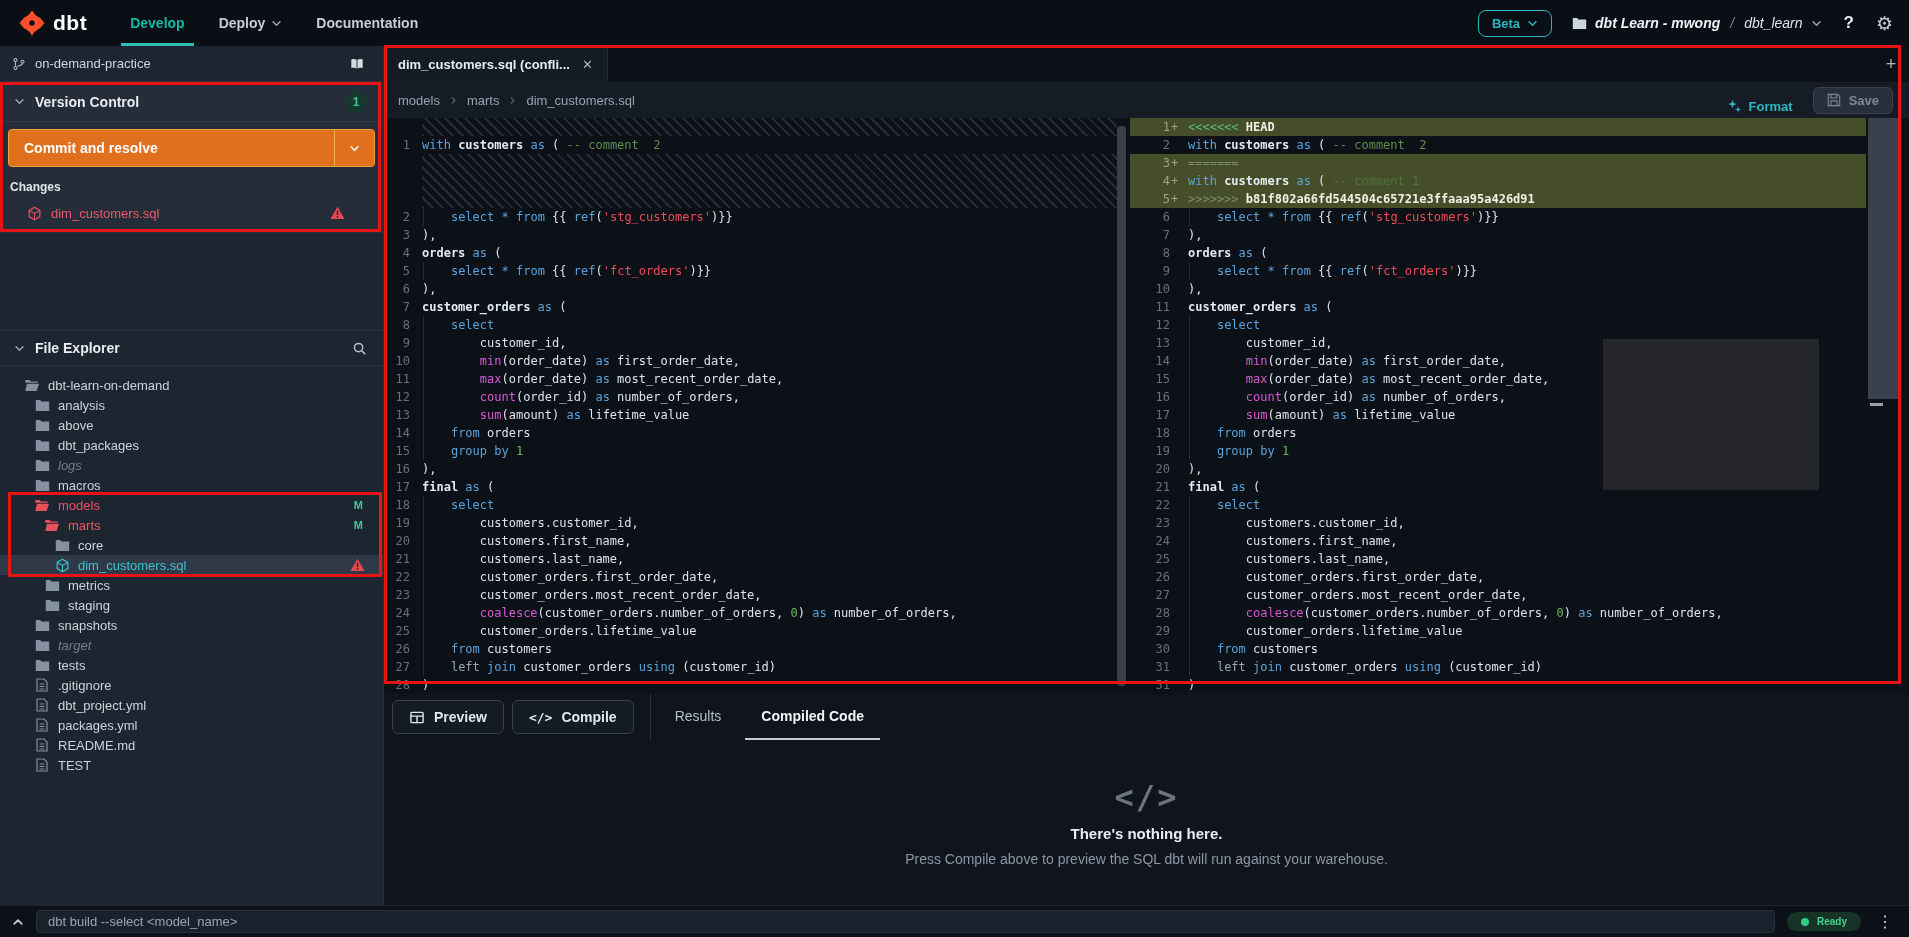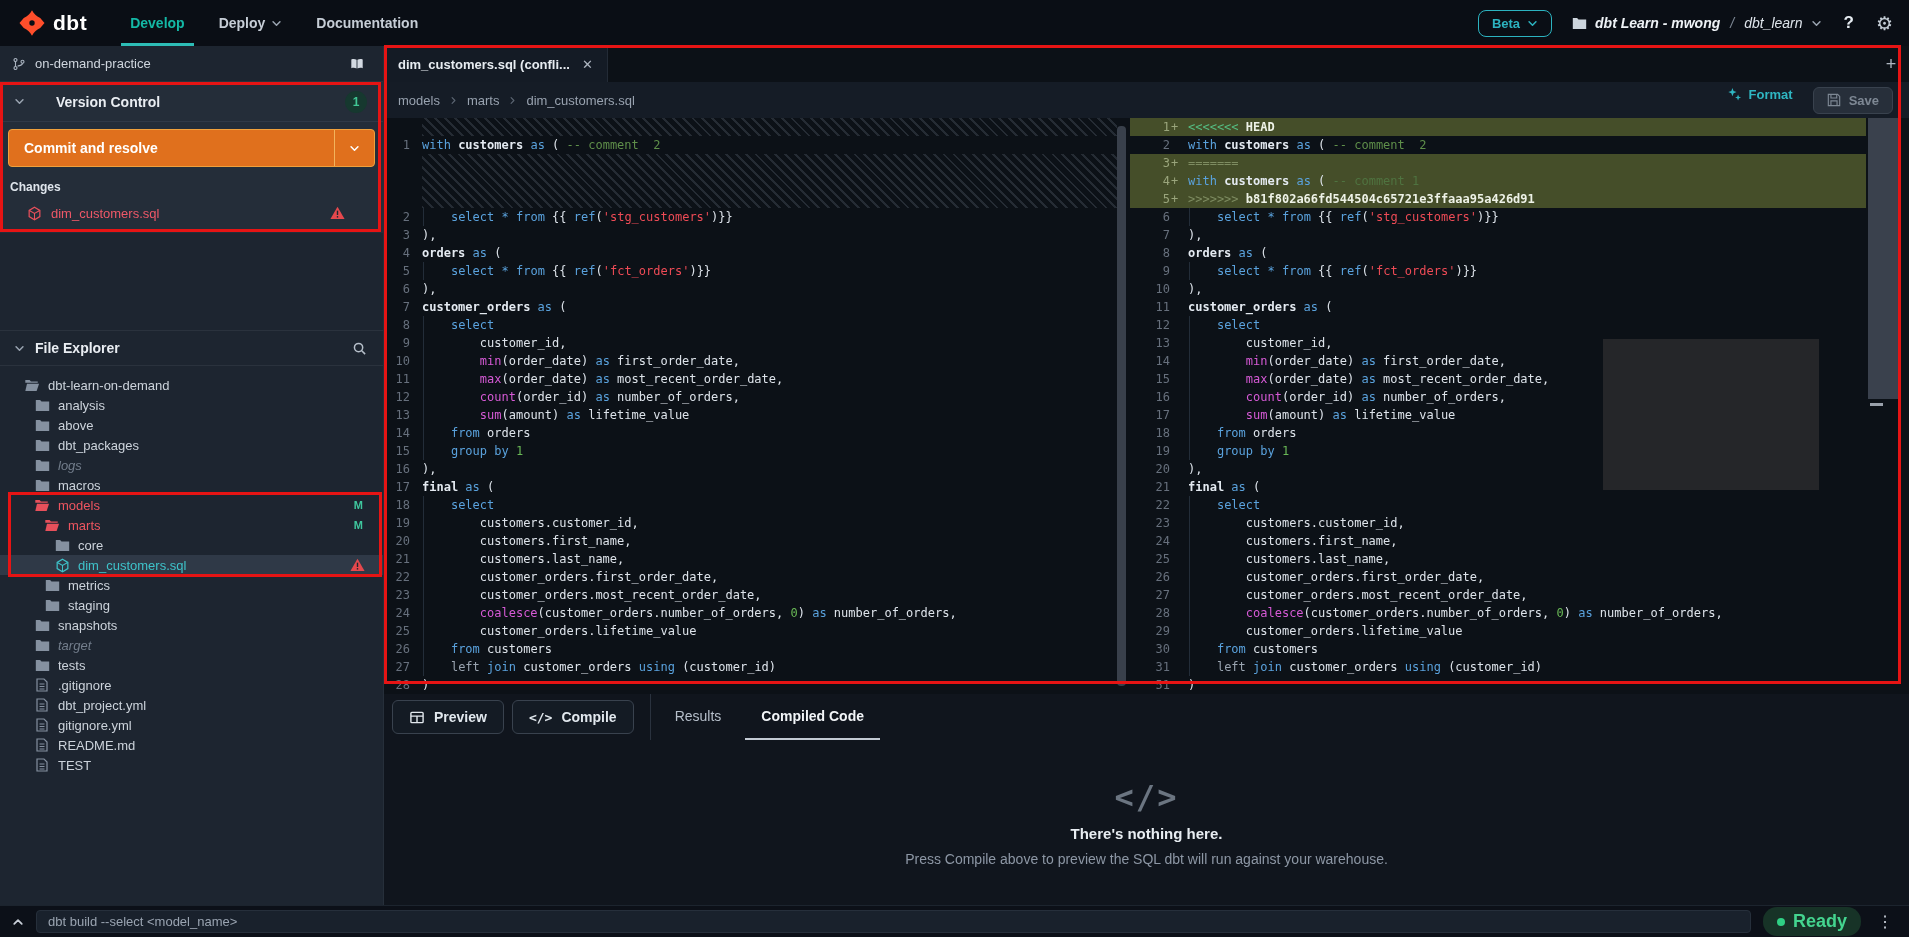--- a/index.html
+++ b/index.html
@@ -24,21 +24,21 @@
 .gear { font-size:19px; color:#c3ccd5; line-height:1; }
 .icon { display:inline-flex; align-items:center; justify-content:center; }
 .icon svg { display:block; }
 
 
 .sidebar { position:absolute; left:0; top:46px; width:384px; height:859px; background:#1d2530; border-right:1px solid #262f3a; }
 .branch-row { position:absolute; left:0; top:0; width:100%; height:36px; display:flex; align-items:center; padding:0 18px 0 12px; border-bottom:1px solid #2a323d; color:#cfd6de; font-size:13px; gap:9px; }
 .branch-row .book { margin-left:auto; color:#d3dae2; }
 .vc-section { position:absolute; left:0; top:36px; width:100%; height:151px; background:#242d39; }
 .vc-header { height:40px; display:flex; align-items:center; gap:10px; padding:0 16px 0 14px; border-bottom:1px solid #303947; }
-.vc-title { font-size:14px; font-weight:bold; color:#e9edf2;margin-left:21px; }
+.vc-title { font-size:14px; font-weight:bold; color:#e9edf2; }
 .vc-badge { margin-left:auto; width:22px; height:22px; border-radius:50%; background:#16382f; color:#41c795; font-size:12px; font-weight:bold; display:flex; align-items:center; justify-content:center; }
 .commit-btn { margin:7px 8px 0 8px; height:38px; background:#e0701d; border:1px solid #f0a03c; border-radius:4px; display:flex; align-items:stretch; cursor:pointer; }
 .commit-label { flex:1; display:flex; align-items:center; padding-left:15px; color:#fff; font-size:14px; font-weight:bold; }
 .commit-caret { width:40px; display:flex; align-items:center; justify-content:center; border-left:1px solid #f2b35c; color:#fff; }
 .changes-label { margin:13px 0 0 10px; font-size:12px; font-weight:bold; color:#dfe5ec; }
 .change-row { margin-top:6px; height:26px; display:flex; align-items:center; gap:9px; padding:0 20px 0 26px; cursor:pointer; }
 .change-row .fname { color:#ef5868; font-size:13px; }
 .change-row .twarn { margin-left:auto; }
 .fe-header { position:absolute; left:0; top:284px; width:100%; height:36px; display:flex; align-items:center; gap:10px; padding:0 16px 0 14px; border-top:1px solid #2a323d; border-bottom:1px solid #2a323d; }
 .fe-title { font-size:14px; font-weight:bold; color:#e9edf2; }
@@ -59,21 +59,21 @@
 
 .main { position:absolute; left:384px; top:46px; width:1525px; height:859px; background:#0c1117; }
 .tabbar { position:absolute; left:0; top:0; width:100%; height:36px; background:#0c1117; display:flex; align-items:stretch; }
 .tab { display:flex; align-items:center; gap:12px; padding:0 14px; background:#141b25; border-right:1px solid #232b36; cursor:pointer; }
 .tab-title { font-size:13px; font-weight:bold; color:#e7ecf1; }
 .tab-close { color:#aeb6c1; font-size:13px; }
 .tab-plus { margin-left:auto; width:36px; display:flex; align-items:center; justify-content:center; color:#aeb6c1; font-size:18px; cursor:pointer; }
 .toolbar { position:absolute; left:0; top:36px; width:100%; height:36px; background:#151c26; display:flex; align-items:center; padding:0 16px 0 14px; }
 .crumbs { display:flex; align-items:center; gap:9px; font-size:13px; color:#98a2af; }
 .crumb-sep { color:#5c6673; }
-.tool-right { margin-left:auto; display:flex; align-items:flex-start; gap:20px; }
+.tool-right { margin-left:auto; display:flex; align-items:flex-end; gap:20px; }
 .format-btn { display:flex; align-items:center; gap:7px; color:#2fb6c2; font-size:13px; font-weight:bold; cursor:pointer; }
 .save-btn { display:flex; align-items:center; gap:8px; height:27px; padding:0 13px; background:#272f3a; border:1px solid #39424e; border-radius:6px; color:#7e8894; font-size:13px; font-weight:bold; }
 
 
 .editor { position:absolute; left:0; top:72px; width:100%; height:576px; background:#0c1117; overflow:hidden; }
 .pane { position:absolute; top:0; height:100%; overflow:hidden; font-family:"DejaVu Sans Mono",monospace; font-size:12px; }
 .pane-left  { left:0; width:733px; }
 .pane-right { left:746px; width:736px; }
 .crow { height:18px; display:flex; align-items:center; white-space:pre; }
 .crow .ln  { color:#67707d; text-align:right; flex:none; }
@@ -108,21 +108,21 @@
 .bp-tab.active { color:#f2f5f8; font-weight:bold; border-bottom-color:#c3cad3; }
 .empty-state { margin-top:38px; display:flex; flex-direction:column; align-items:center; gap:9px; }
 .empty-icon { font-family:"DejaVu Sans Mono",monospace; font-size:32px; font-weight:bold; color:#6b7581; letter-spacing:2px; }
 .empty-title { font-size:15px; font-weight:bold; color:#e8edf2; }
 .empty-desc { font-size:14px; color:#8d97a5; }
 
 
 .command-bar { position:absolute; left:0; top:905px; width:1909px; height:32px; background:#0c1018; border-top:1px solid #1c242e; display:flex; align-items:center; padding:0 12px; gap:12px; z-index:6; }
 .cmd-input { flex:1; height:23px; background:#19212c; border:1px solid #262f3b; border-radius:4px; color:#c9d1da; font-size:13px; font-family:"Liberation Sans",sans-serif; padding:0 11px; outline:none; }
 .cmd-input::placeholder { color:#9aa4b1; }
-.ready-pill { display:flex; align-items:center; gap:8px; background:#173327; border-radius:14px; padding:4px 14px; color:#44d48f; font-size:18px; font-weight:bold; }
+.ready-pill { display:flex; align-items:center; gap:8px; background:#173327; border-radius:14px; padding:4px 14px; color:#44d48f; font-size:10px; font-weight:bold; }
 .ready-dot { width:8px; height:8px; border-radius:50%; background:#2fcf84; }
 .kebab { color:#cfd6de; font-size:16px; padding:0 4px; cursor:pointer; }
 
 
 .annotation { position:absolute; border:3px solid #e61414; pointer-events:none; z-index:20; }
 .anno-vc { left:0; top:82px; width:381px; height:150px; }
 .anno-models { left:8px; top:492px; width:374px; height:85px; }
 .anno-editor { left:384px; top:45px; width:1517px; height:639px; }
 </style>
 </head>
@@ -407,21 +407,21 @@
         </span>
         <span>dbt_project.yml</span>
       </div>
       <div class="trow" style="padding-left: 34px;">
         <span class="icon ticon">
           <svg width="12" height="14" viewBox="0 0 12 14" fill="none" stroke="currentColor" stroke-width="1.2">
             <path d="M1 1h7l3 3v9H1z"></path>
             <path d="M3.5 6h5M3.5 8.5h5M3.5 11h5" stroke-width="1"></path>
           </svg>
         </span>
-        <span>gitignore.yml</span>
+        <span>packages.yml</span>
       </div>
       <div class="trow" style="padding-left: 34px;">
         <span class="icon ticon">
           <svg width="12" height="14" viewBox="0 0 12 14" fill="none" stroke="currentColor" stroke-width="1.2">
             <path d="M1 1h7l3 3v9H1z"></path>
             <path d="M3.5 6h5M3.5 8.5h5M3.5 11h5" stroke-width="1"></path>
           </svg>
         </span>
         <span>README.md</span>
       </div>

